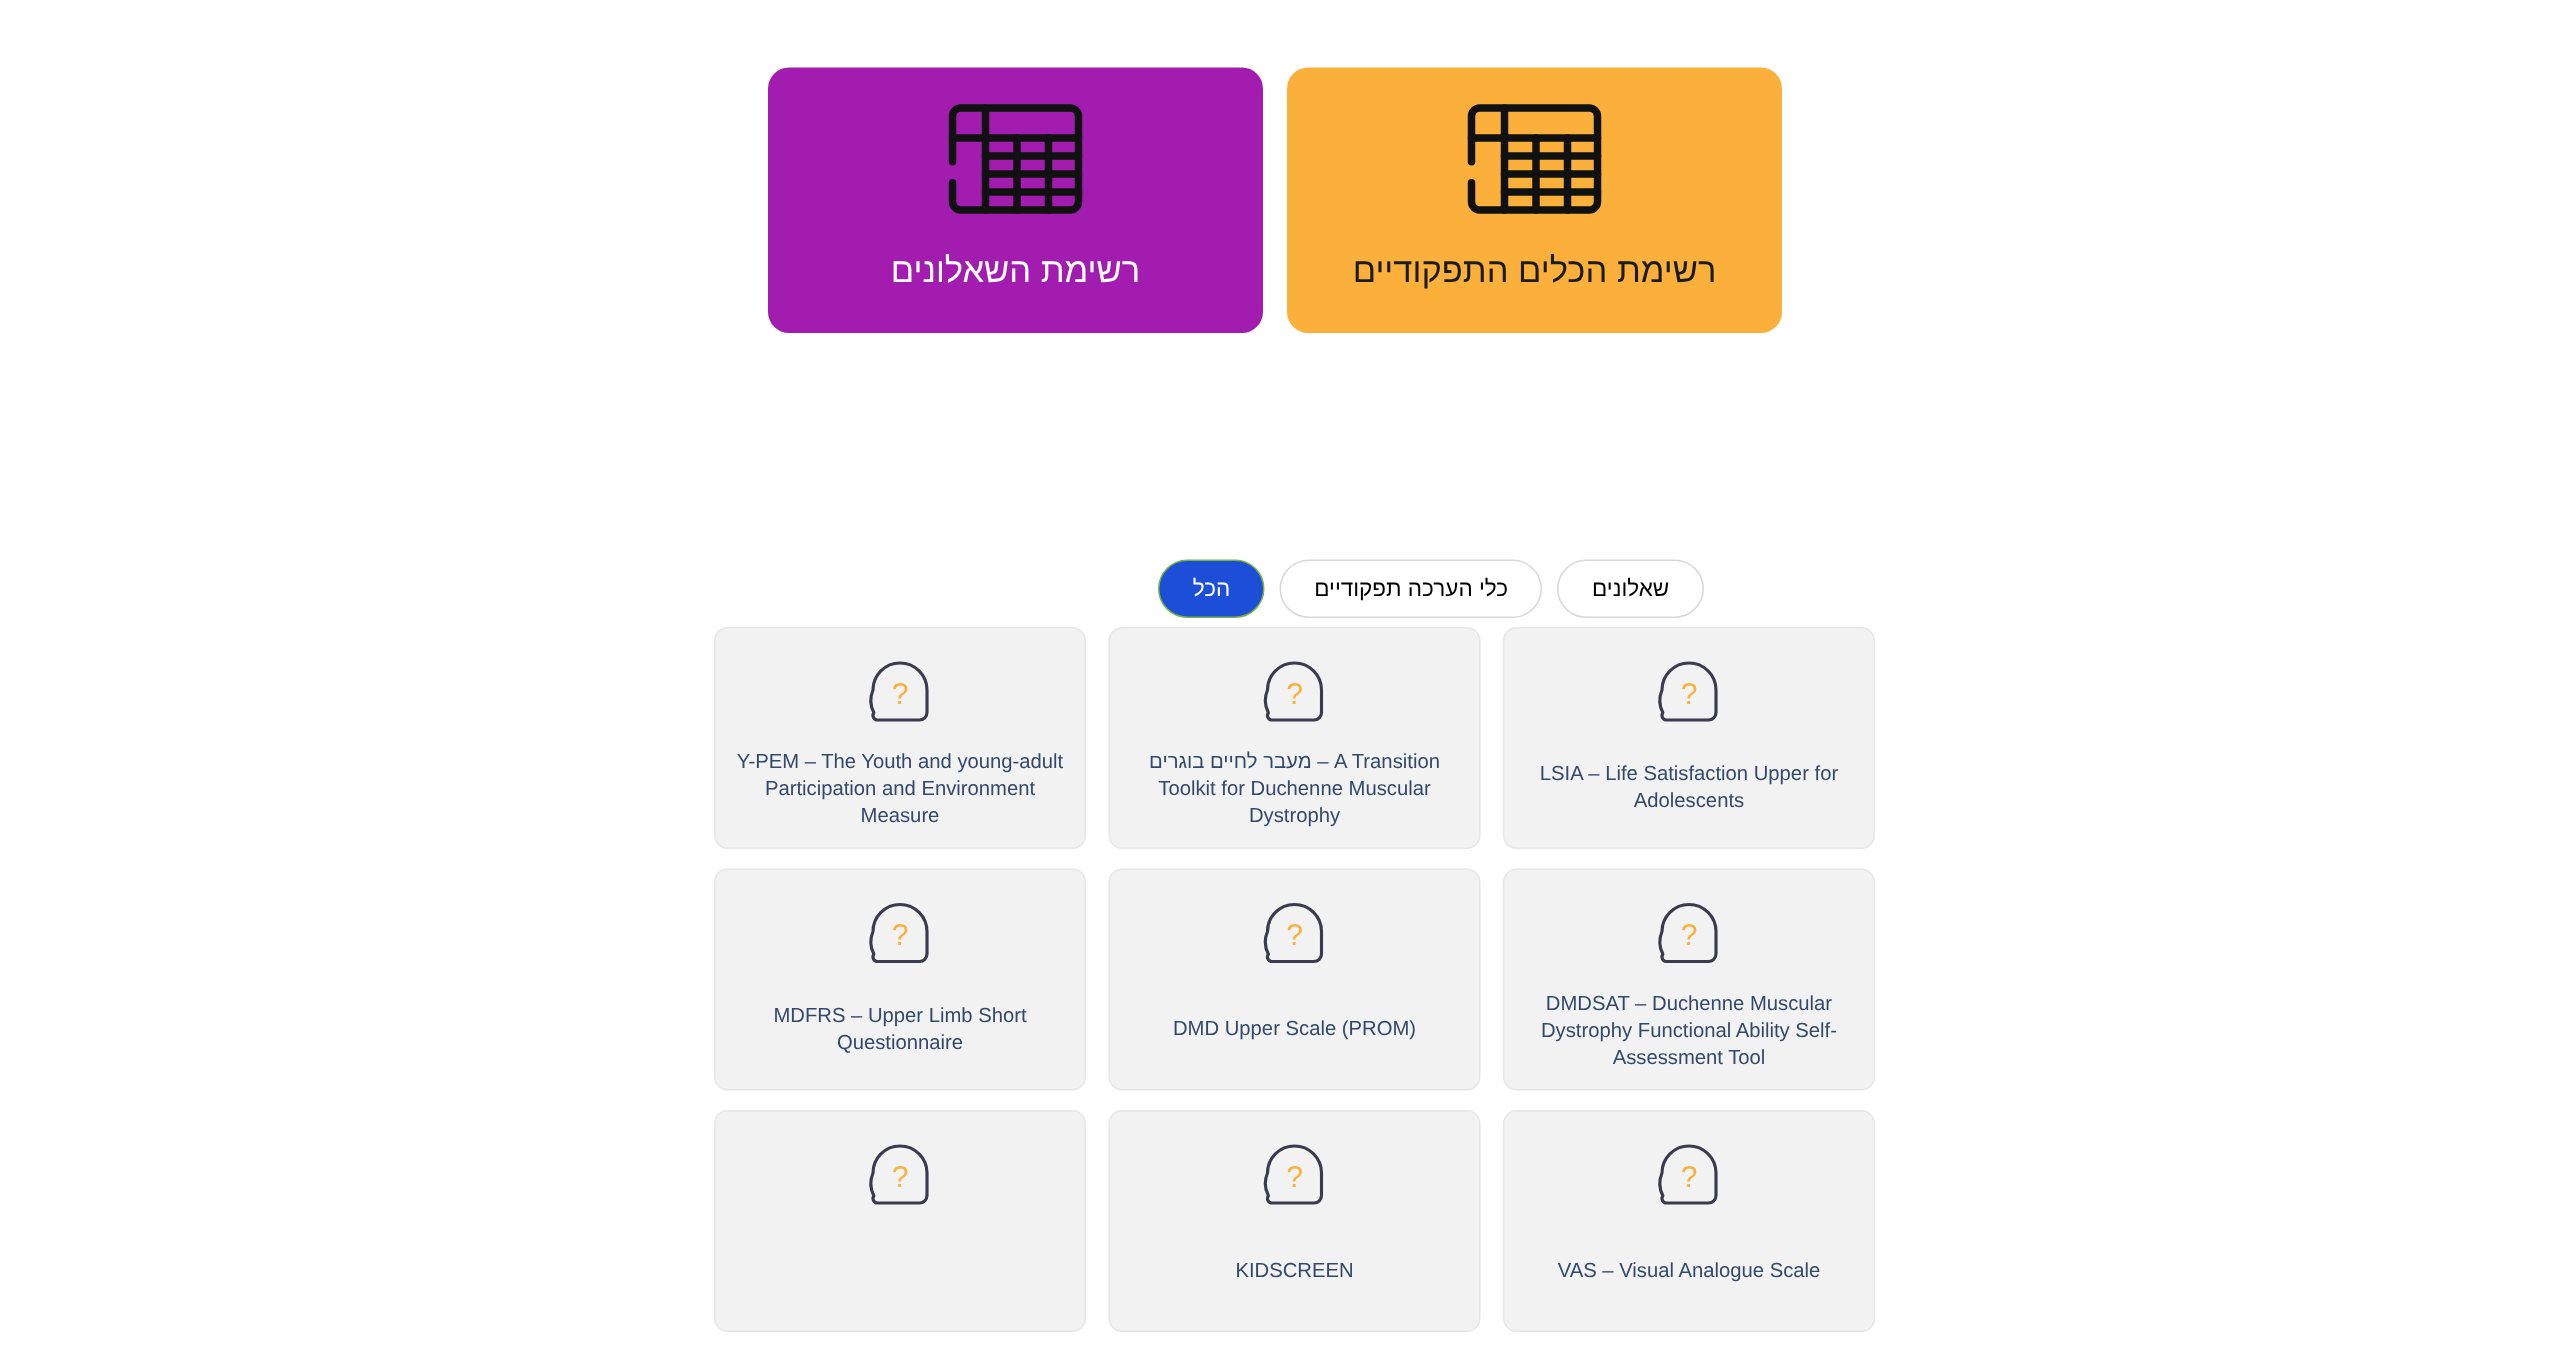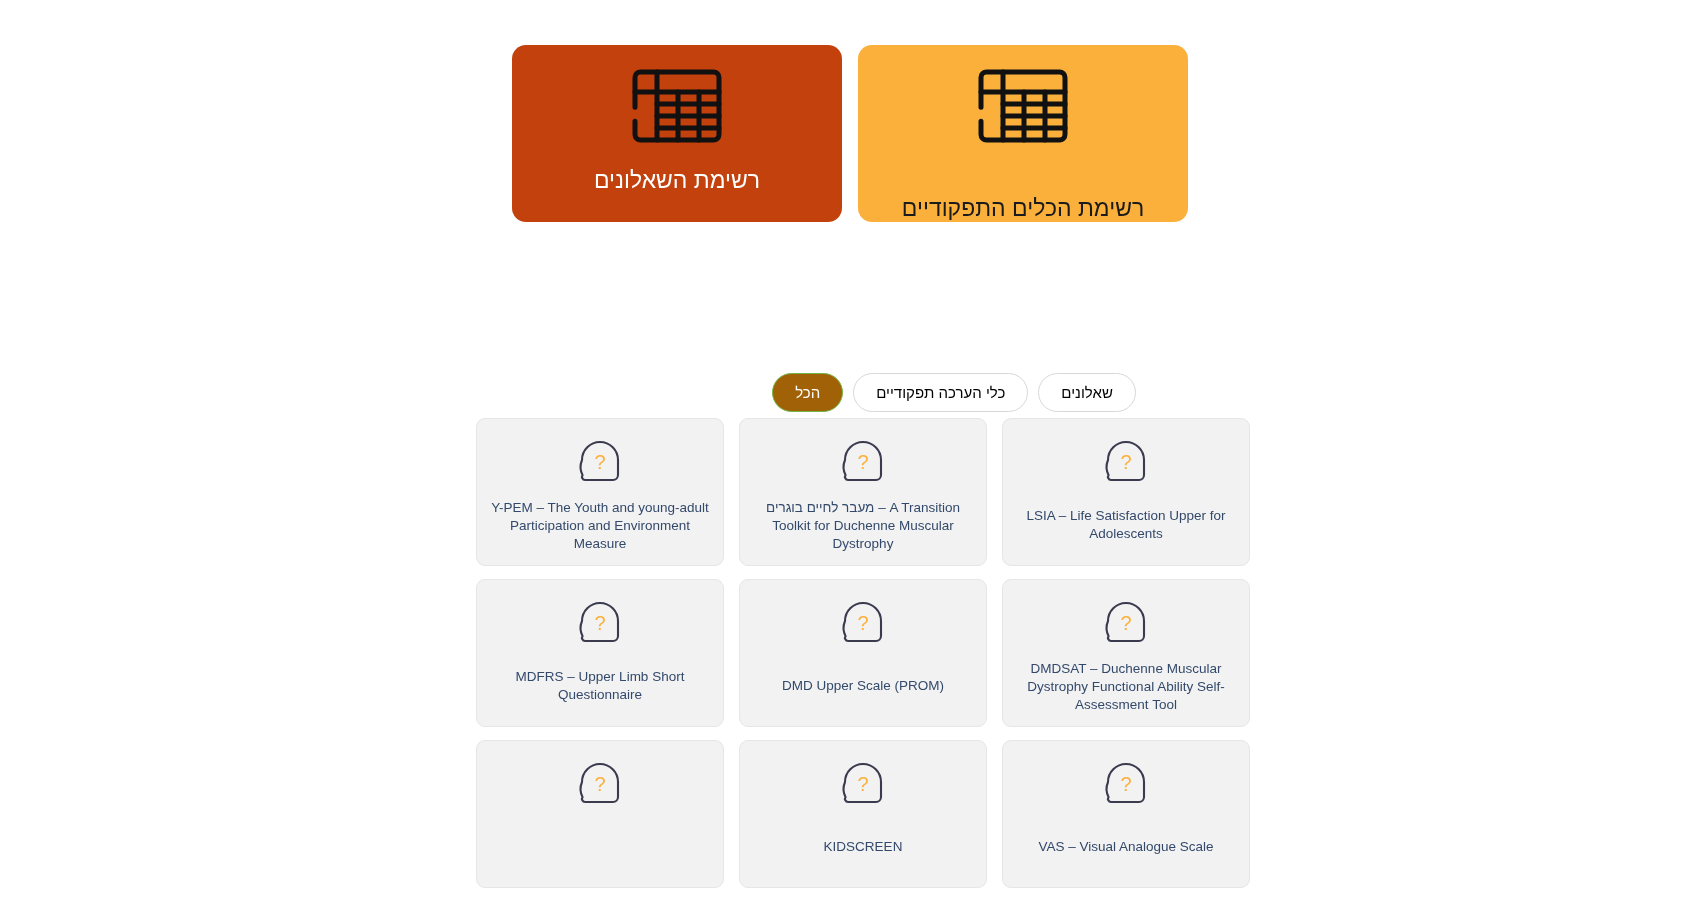--- a/index.html
+++ b/index.html
@@ -39,22 +39,22 @@
     height: 177px;
     border-radius: 14px;
     display: flex;
     flex-direction: column;
     align-items: center;
     justify-content: flex-start;
     padding-top: 22px;
     cursor: pointer;
     user-select: none;
   }
-  .hero-card.green  { background: #c2410c; }
-  .hero-card.orange { background: #fbb03b; gap: 28px; }
+  .hero-card.green  { background: #a21caf; }
+  .hero-card.orange { background: #fbb03b; }
 
   .hero-icon {
     width: 96px;
     height: 78px;
     display: block;
     margin-bottom: 22px;
   }
 
   .hero-label {
     color: #ffffff;
@@ -88,21 +88,21 @@
     padding: 11px 22px;
     border: 1px solid #d8d8d8;
     background: #ffffff;
     color: #000000;
     cursor: pointer;
     white-space: nowrap;
     direction: rtl;
     font-family: "Liberation Sans", "DejaVu Sans", sans-serif;
   }
   .pill.active {
-    background: #a16207;
+    background: #1d4ed8;
     border-color: #72b545;
     color: #ffffff;
   }
 
   
   .grid {
     position: absolute;
     top: 418px;
     left: 50%;
     transform: translateX(-50%);

